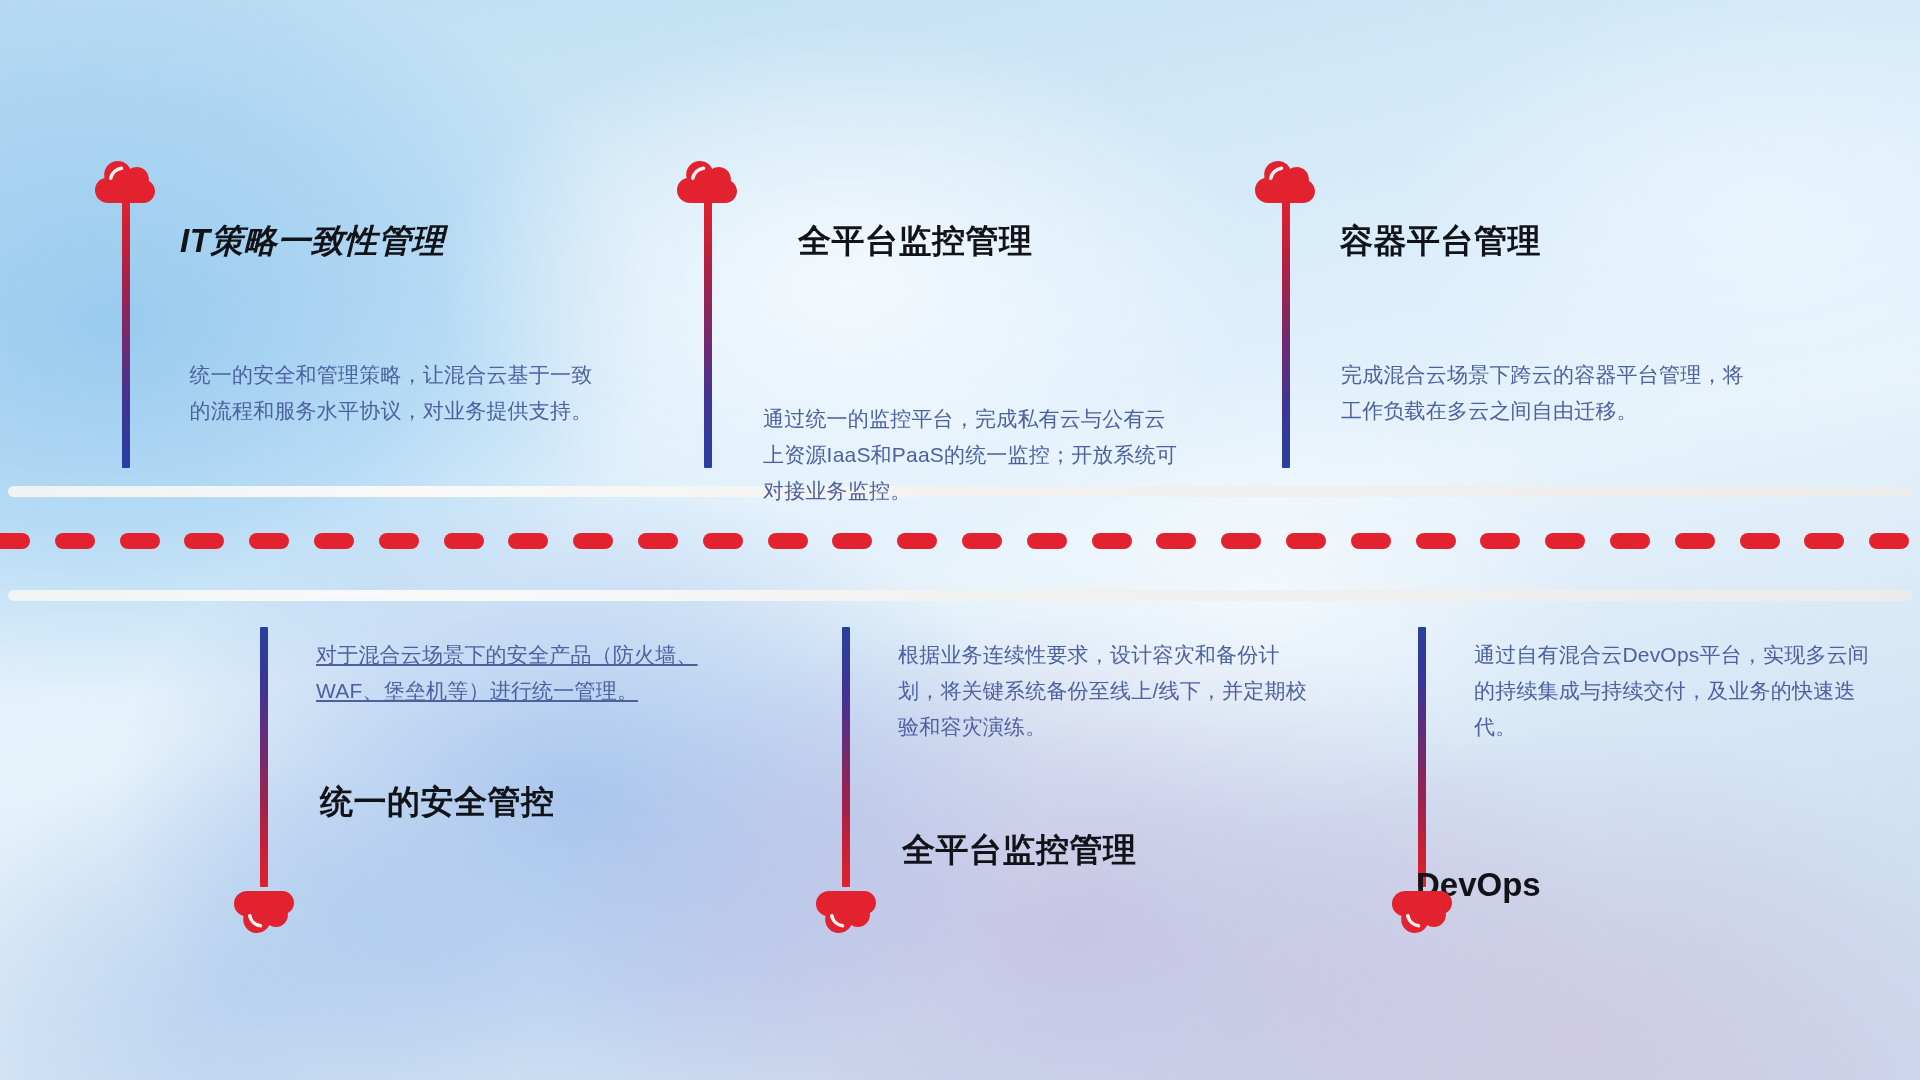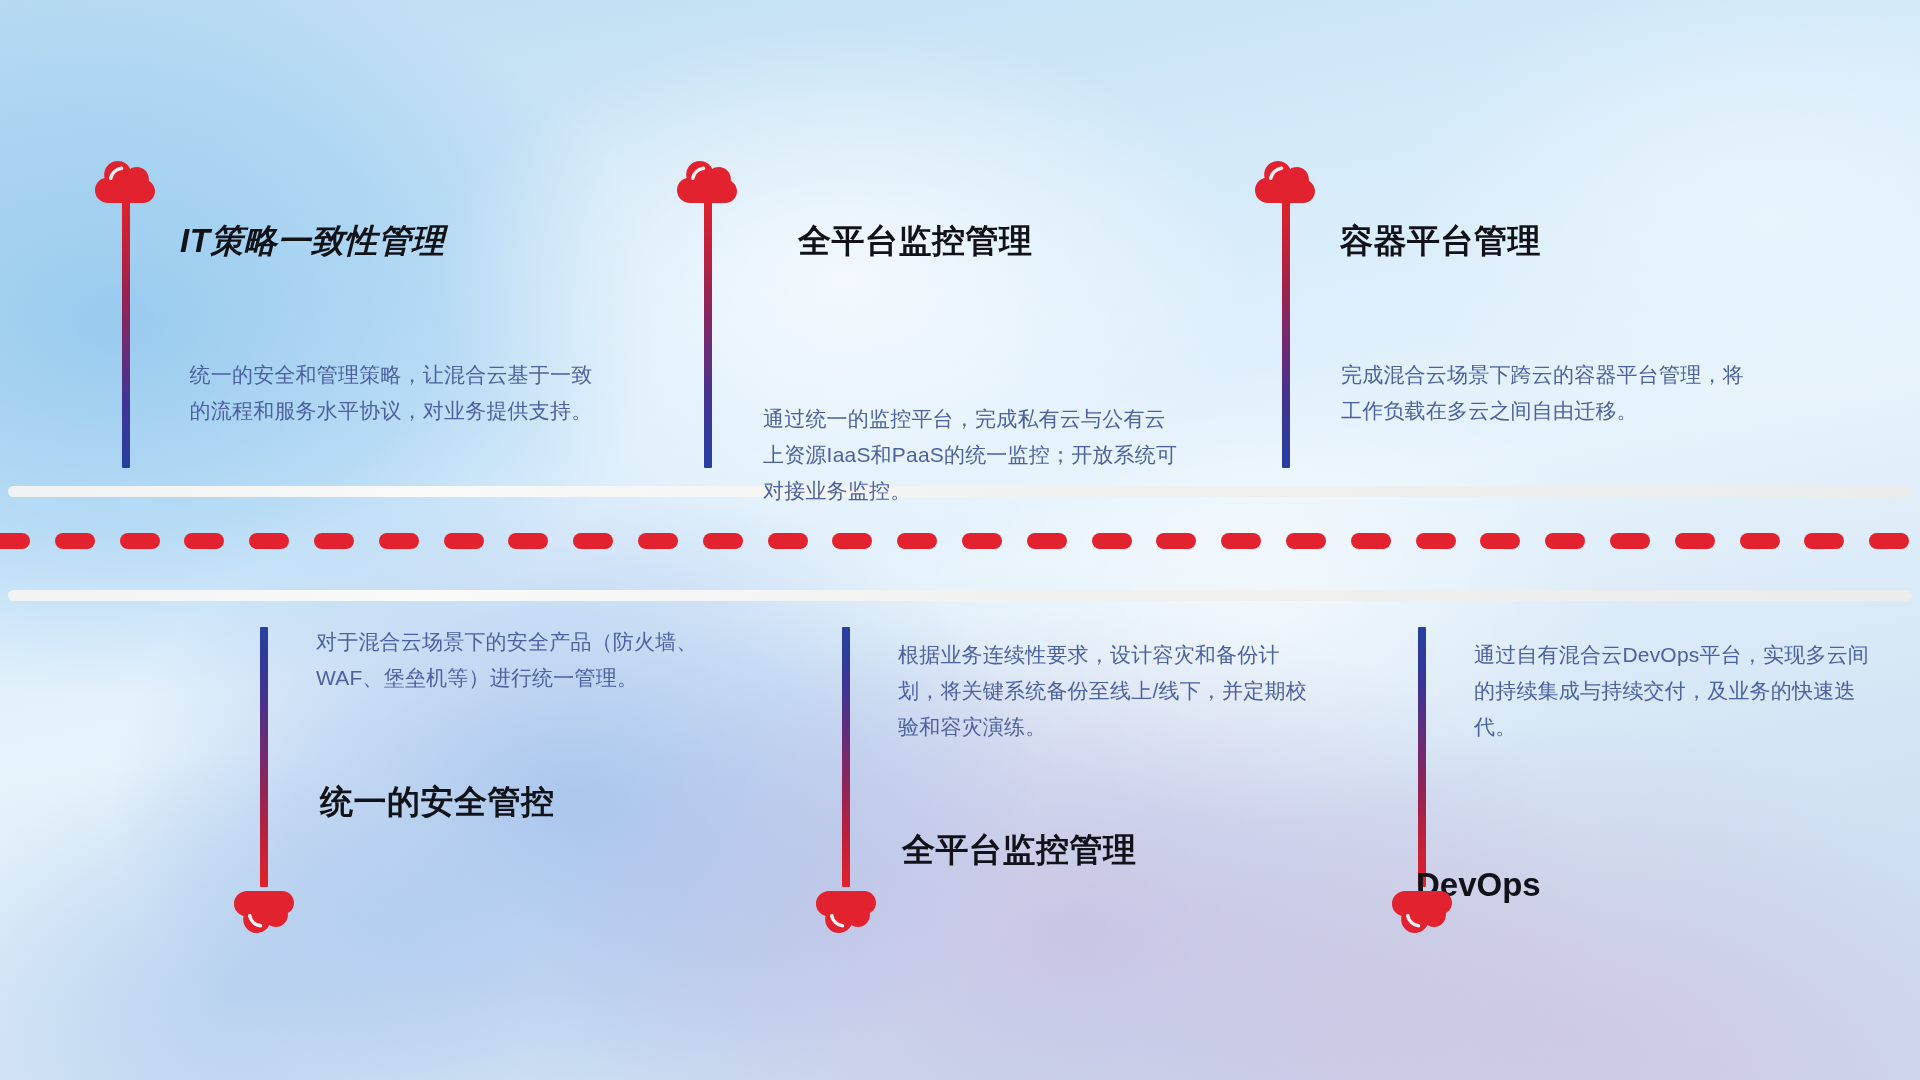--- a/index.html
+++ b/index.html
@@ -342,21 +342,21 @@
         <path d="M14.5 45 C6.6 45 1 39.3 1 32.2 C1 26.2 5.1 21.3 10.6 20 C10.3 18.9 10.2 17.8 10.2 16.6 C10.2 9.1 16.3 3 23.9 3 C29.4 3 34.1 6.2 36.3 10.9 C38.1 9.7 40.3 9 42.7 9 C49.4 9 54.9 14.4 54.9 21.1 C54.9 21.7 54.9 22.3 54.8 22.9 C58.5 24.9 61 28.8 61 33.3 C61 39.7 55.8 45 49.4 45 Z" fill="#E2222E"></path>
         <path d="M16.8 20.2 C17.9 14.9 22.2 10.9 27.5 10.2" fill="none" stroke="#ffffff" stroke-width="3.6" stroke-linecap="round" opacity="0.95"></path>
       </svg>
     </div>
     <div class="stem down" style="left:1282px;top:200px;height:268px;"></div>
     <div class="heading" style="left:1340px;top:224px;">容器平台管理</div>
     <div class="body-text" style="left:1341px;top:357px;width:420px;">完成混合云场景下跨云的容器平台管理，将工作负载在多云之间自由迁移。</div>
   </div>
 
   <div class="col">
-    <div class="body-text" style="left:316px;top:624px;width:420px;text-indent:0;">对于混合云场景下的安全产品（防火墙、WAF、堡垒机等）进行统一管理。</div>
+    <div class="body-text" style="left:316px;top:637px;width:420px;text-indent:0;text-decoration:underline;">对于混合云场景下的安全产品（防火墙、WAF、堡垒机等）进行统一管理。</div>
     <div class="stem up" style="left:260px;top:627px;height:260px;"></div>
     <div class="heading" style="left:320px;top:785px;">统一的安全管控</div>
     <div class="cloud flip" style="left:233px;top:890px;">
       <svg viewBox="0 0 62 46" xmlns="http://www.w3.org/2000/svg">
         <path d="M14.5 45 C6.6 45 1 39.3 1 32.2 C1 26.2 5.1 21.3 10.6 20 C10.3 18.9 10.2 17.8 10.2 16.6 C10.2 9.1 16.3 3 23.9 3 C29.4 3 34.1 6.2 36.3 10.9 C38.1 9.7 40.3 9 42.7 9 C49.4 9 54.9 14.4 54.9 21.1 C54.9 21.7 54.9 22.3 54.8 22.9 C58.5 24.9 61 28.8 61 33.3 C61 39.7 55.8 45 49.4 45 Z" fill="#E2222E"></path>
         <path d="M16.8 20.2 C17.9 14.9 22.2 10.9 27.5 10.2" fill="none" stroke="#ffffff" stroke-width="3.6" stroke-linecap="round" opacity="0.95"></path>
       </svg>
     </div>
   </div>
 

